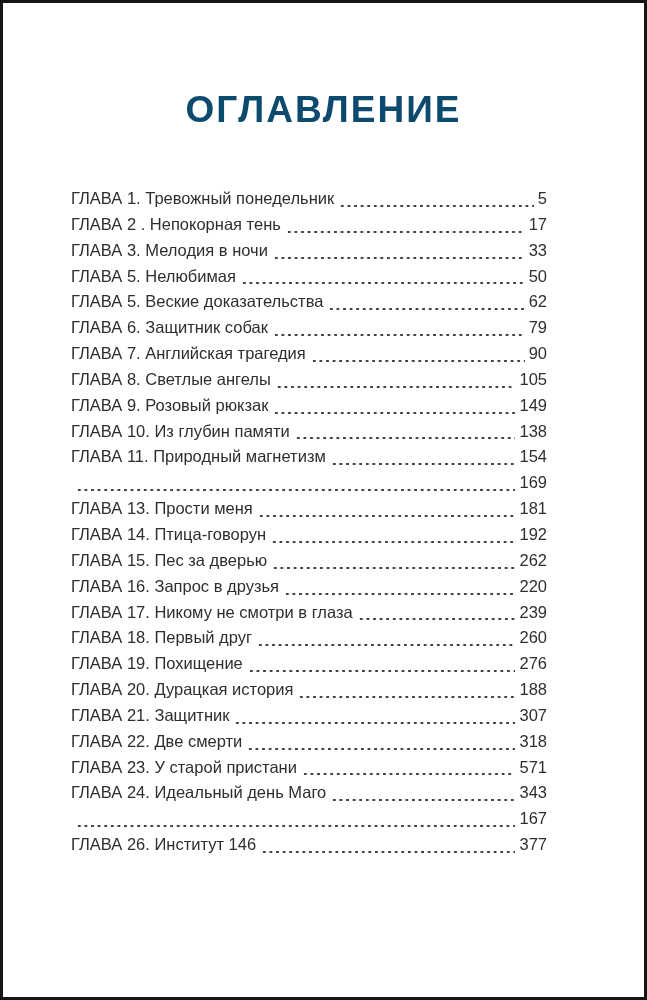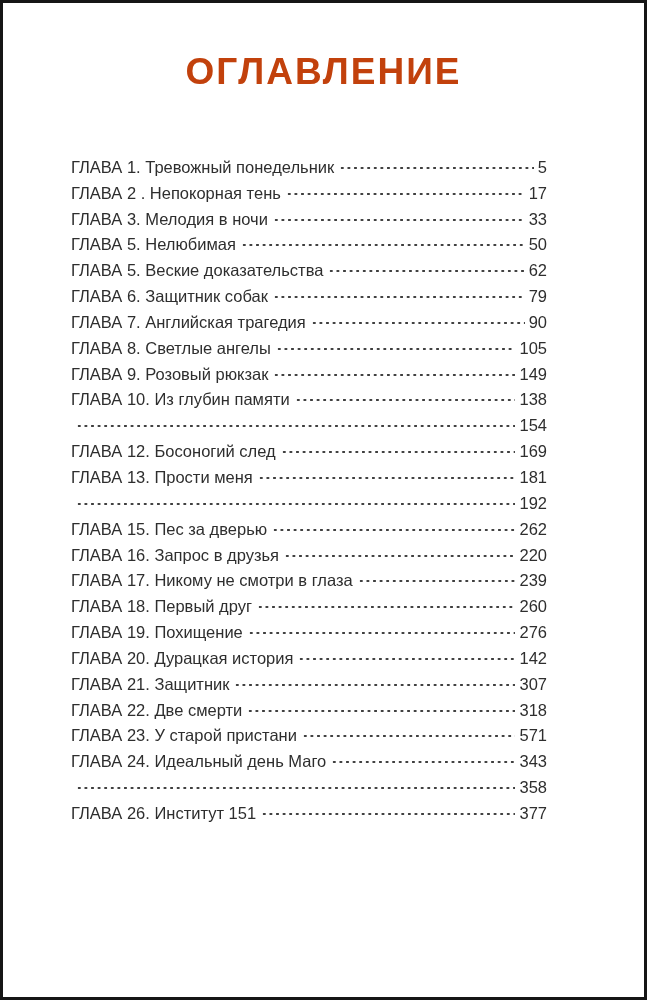--- a/index.html
+++ b/index.html
@@ -12,33 +12,33 @@
     width: 647px;
     height: 1000px;
     box-sizing: border-box;
     border: 3px solid #151515;
     background: #ffffff;
     font-family: "Liberation Sans", sans-serif;
     color: #2b2b2b;
     overflow: hidden;
   }
   .title {
-    margin: 48px 0 0 0;
+    margin: 86px 0 0 0;
     text-align: center;
     font-size: 37px;
     font-weight: 700;
     letter-spacing: 2px;
-    color: #c2410c;
+    color: #0c4a6e;
   }
   .toc {
     margin: 58px 97px 0 68px;
   }
   .row {
     display: flex;
-    align-items: flex-end;
+    align-items: flex-start;
     height: 25.85px;
     font-size: 16.5px;
     color: #2e2e2e;
   }
   .label {
     white-space: nowrap;
   }
   .leader {
     flex: 1;
     align-self: flex-end;
@@ -113,37 +113,38 @@
     <span class="num">149</span>
   </div>
 
   <div class="row">
     <span class="label">ГЛАВА 10. Из глубин памяти</span>
     <span class="leader"></span>
     <span class="num">138</span>
   </div>
 
   <div class="row">
+    <span class="label">ГЛАВА 11. Природный магнетизм</span>
     <span class="leader"></span>
     <span class="num">154</span>
   </div>
 
   <div class="row">
-    <span class="label">ГЛАВА 12. Босоногий след</span>
     <span class="leader"></span>
     <span class="num">169</span>
   </div>
 
   <div class="row">
     <span class="label">ГЛАВА 13. Прости меня</span>
     <span class="leader"></span>
     <span class="num">181</span>
   </div>
 
   <div class="row">
+    <span class="label">ГЛАВА 14. Птица-говорун</span>
     <span class="leader"></span>
     <span class="num">192</span>
   </div>
 
   <div class="row">
     <span class="label">ГЛАВА 15. Пес за дверью</span>
     <span class="leader"></span>
     <span class="num">262</span>
   </div>
 
@@ -167,21 +168,21 @@
 
   <div class="row">
     <span class="label">ГЛАВА 19. Похищение</span>
     <span class="leader"></span>
     <span class="num">276</span>
   </div>
 
   <div class="row">
     <span class="label">ГЛАВА 20. Дурацкая история</span>
     <span class="leader"></span>
-    <span class="num">142</span>
+    <span class="num">188</span>
   </div>
 
   <div class="row">
     <span class="label">ГЛАВА 21. Защитник</span>
     <span class="leader"></span>
     <span class="num">307</span>
   </div>
 
   <div class="row">
     <span class="label">ГЛАВА 22. Две смерти</span>
@@ -196,22 +197,22 @@
   </div>
 
   <div class="row">
     <span class="label">ГЛАВА 24. Идеальный день Маго</span>
     <span class="leader"></span>
     <span class="num">343</span>
   </div>
 
   <div class="row">
     <span class="leader"></span>
-    <span class="num">358</span>
-  </div>
-
-  <div class="row">
-    <span class="label">ГЛАВА 26. Институт 151</span>
+    <span class="num">167</span>
+  </div>
+
+  <div class="row">
+    <span class="label">ГЛАВА 26. Институт 146</span>
     <span class="leader"></span>
     <span class="num">377</span>
   </div>
 </div>
 </div>
 
 </body></html>

